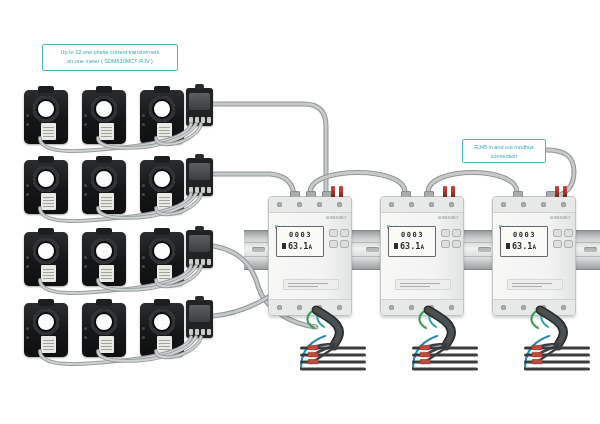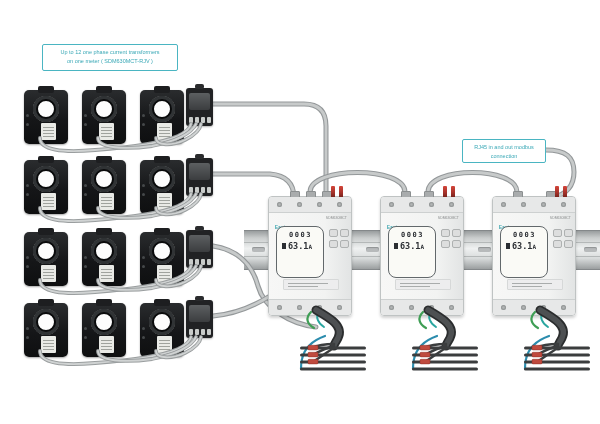--- a/index.html
+++ b/index.html
@@ -43,22 +43,22 @@
          background:linear-gradient(90deg,#f7f7f6 0,#f2f3f2 68%,#e2e4e4 100%);
          border:1px solid #bfc3c3;box-sizing:border-box;box-shadow:0 2px 3px rgba(0,0,0,.18);}
   .m-top,.m-bot{position:absolute;left:0;width:100%;height:15px;background:#e7e8e8;}
   .m-top{top:0;border-bottom:1px solid #cdd0d0;border-radius:3px 3px 0 0;}
   .m-bot{bottom:0;border-top:1px solid #cdd0d0;border-radius:0 0 3px 3px;}
   .scr{position:absolute;top:5px;width:5px;height:5px;border-radius:50%;background:#b2b5b5;box-shadow:inset 0 0 0 1px #90201e00, inset 0 0 0 1.2px #979a9a;display:block;}
   .scr.s1{left:8px;}.scr.s2{left:28px;}.scr.s3{left:48px;}.scr.s4{left:68px;}
   .m-brand{position:absolute;left:6px;top:18px;width:72px;height:8px;}
   .m-logo{font-size:4.5px;font-weight:bold;color:#2e9faa;letter-spacing:.2px;}
   .m-model{position:absolute;right:0;top:1px;font-size:3.5px;color:#8a8d8e;}
-  .m-lcd{position:absolute;left:7px;top:29px;width:48px;height:52px;background:#fafaf6;border:1.5px solid #62686b;
-         border-radius:8px;box-sizing:border-box;overflow:hidden;}
+  .m-lcd{position:absolute;left:7px;top:29px;width:48px;height:31px;background:#fafaf6;border:1.5px solid #62686b;
+         border-radius:1px;box-sizing:border-box;overflow:hidden;}
   .lcd1{margin:4px 4px 0 12px;font-family:"DejaVu Sans Mono",monospace;font-weight:bold;font-size:7px;
         letter-spacing:1.5px;color:#2b2e33;line-height:8px;}
   .lcd2{margin:2px 2px 0 5px;font-family:"DejaVu Sans Mono",monospace;font-weight:bold;font-size:8.5px;
         color:#2b2e33;line-height:10px;}
   .lcd-mark{display:inline-block;width:4px;height:6px;background:#2b2e33;margin-right:2px;}
   .lcd-u{font-size:6px;}
   .m-btns{position:absolute;left:60px;top:32px;width:20px;height:22px;}
   .mbtn{position:absolute;width:9px;height:8px;background:#dddede;border:1px solid #aeb1b1;border-radius:2px;box-sizing:border-box;display:block;}
   .mbtn.b1{left:0;top:0;}.mbtn.b2{left:11px;top:0;}.mbtn.b3{left:0;top:11px;}.mbtn.b4{left:11px;top:11px;}
   .m-label{position:absolute;left:14px;top:82px;width:56px;height:11px;background:#ededee;border:1px solid #d6d8d8;

